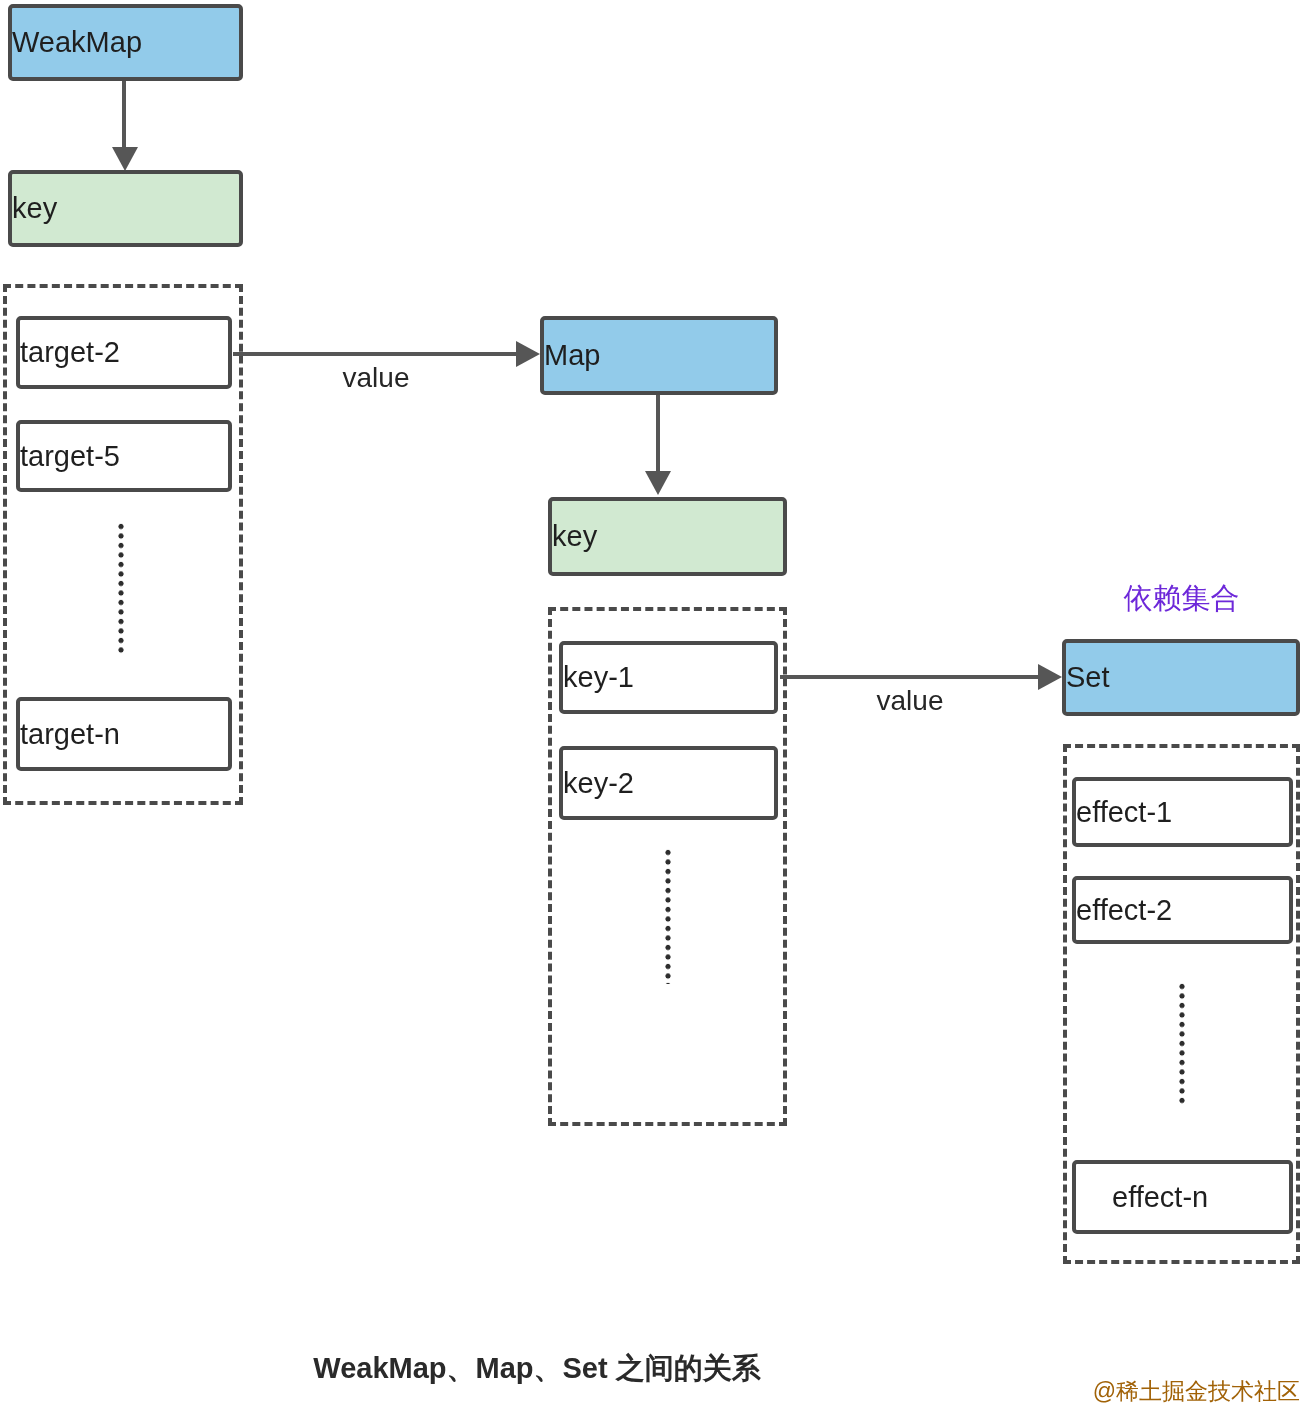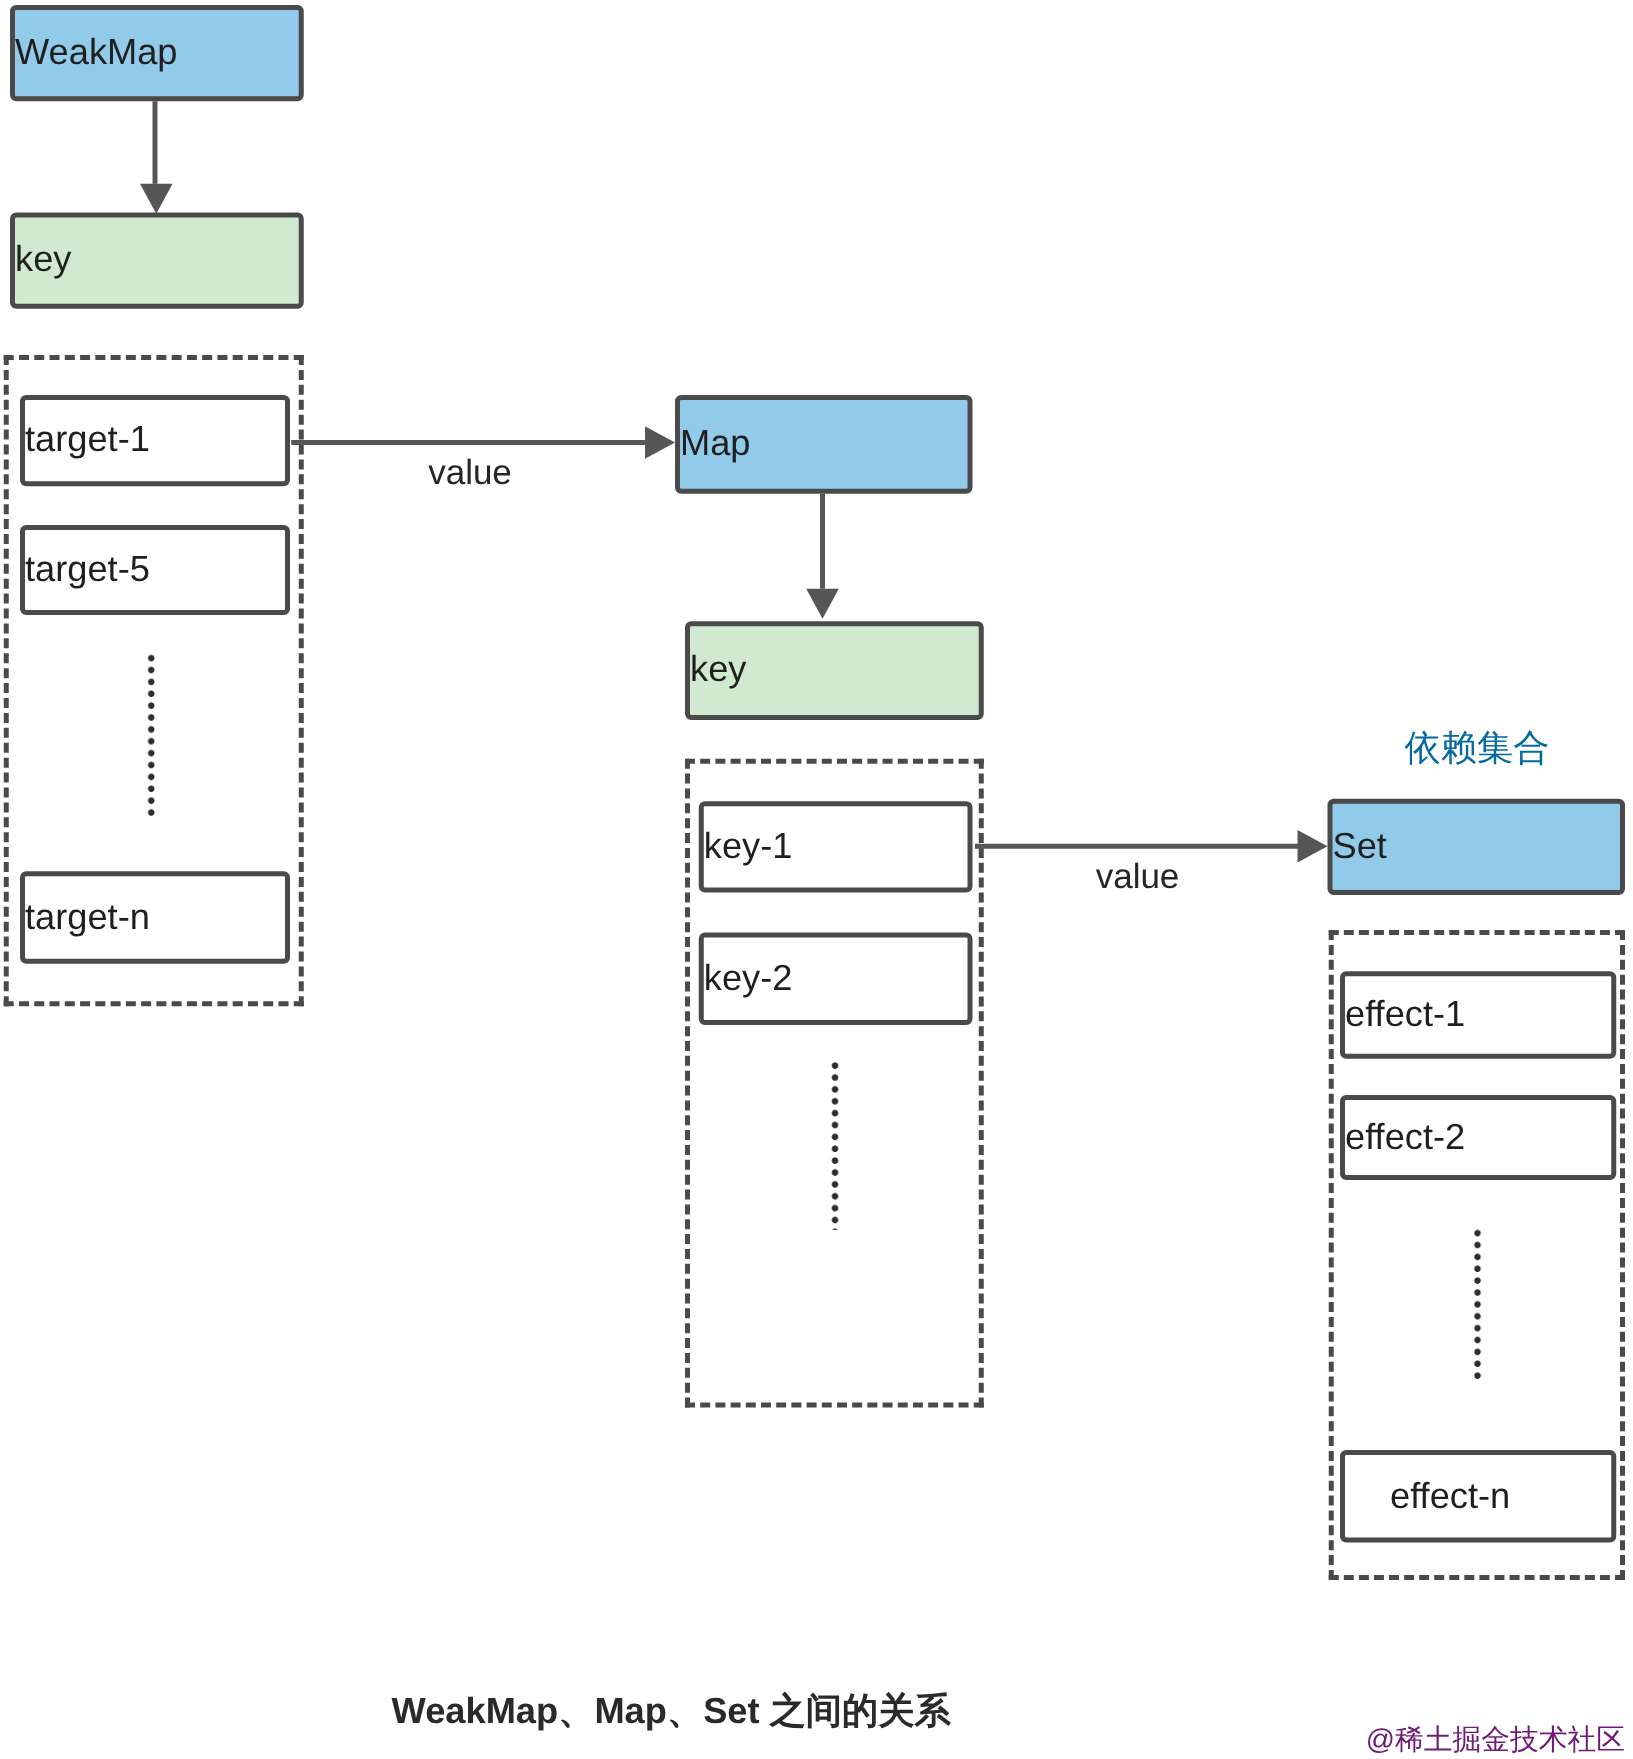--- a/index.html
+++ b/index.html
@@ -58,36 +58,36 @@
   .vdots {
     position: absolute;
     width: 6px;
     background-image: radial-gradient(circle at 3px 4.5px, #2d2d2d 2.3px, rgba(0,0,0,0) 2.9px);
     background-size: 6px 9.5px;
     background-repeat: repeat-y;
   }
   .caption {
     position: absolute;
     font-size: 29px;
-    color: #0369a1;
+    color: #6d28d9;
     text-align: center;
     white-space: nowrap;
   }
   .title {
     position: absolute;
     font-size: 29px;
     font-weight: bold;
     color: #2a2a2a;
     text-align: center;
     white-space: nowrap;
   }
   .watermark {
     position: absolute;
     font-size: 23px;
-    color: #701a75;
+    color: #a16207;
     text-align: right;
     white-space: nowrap;
   }
 </style>
 </head>
 <body>
 
 <div class="canvas">
 
   <div class="box blue" style="left:8px; top:4px; width:235px; height:77px;">
@@ -96,21 +96,21 @@
 
   <div class="shaft-v" style="left:122px; top:81px; height:66px;"></div>
   <div class="head-down" style="left:112px; top:147px;"></div>
 
   <div class="box green" style="left:8px; top:170px; width:235px; height:77px;">
     <span>key</span>
   </div>
 
   <div class="dashed-group" style="left:3px; top:284px; width:240px; height:521px;"></div>
   <div class="box" style="left:16px; top:316px; width:216px; height:73px;">
-    <span>target-1</span>
+    <span>target-2</span>
   </div>
   <div class="box" style="left:16px; top:420px; width:216px; height:72px;">
     <span>target-5</span>
   </div>
   <div class="vdots" style="left:118px; top:522px; height:134px;"></div>
   <div class="box" style="left:16px; top:697px; width:216px; height:74px;">
     <span>target-n</span>
   </div>
 
   <div class="shaft-h" style="left:233px; top:352px; width:285px;"></div>

